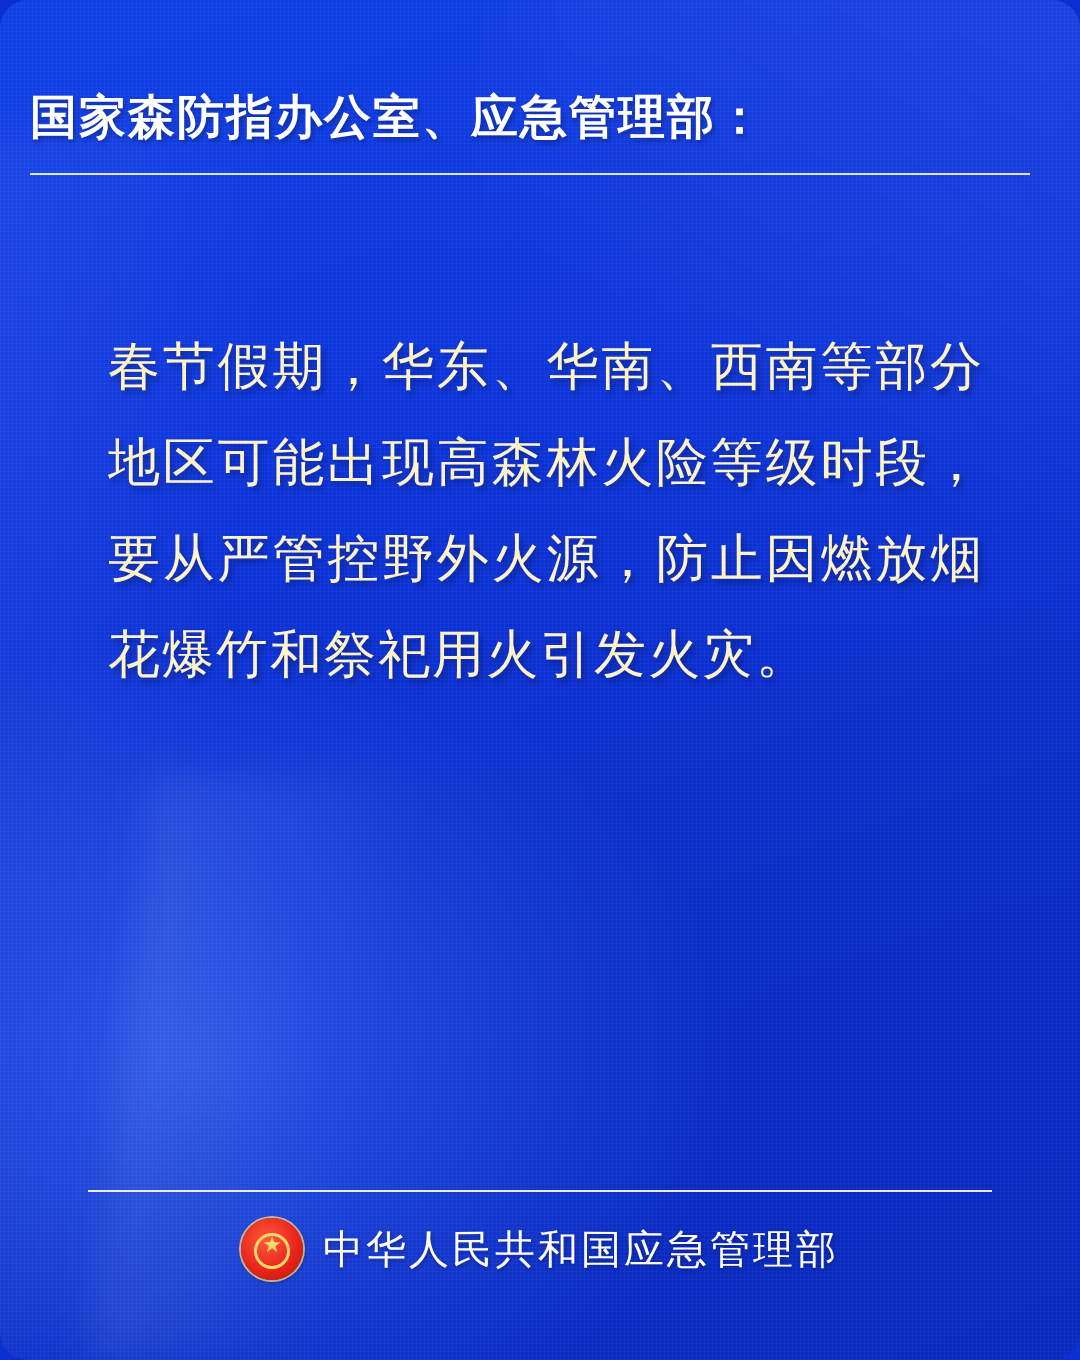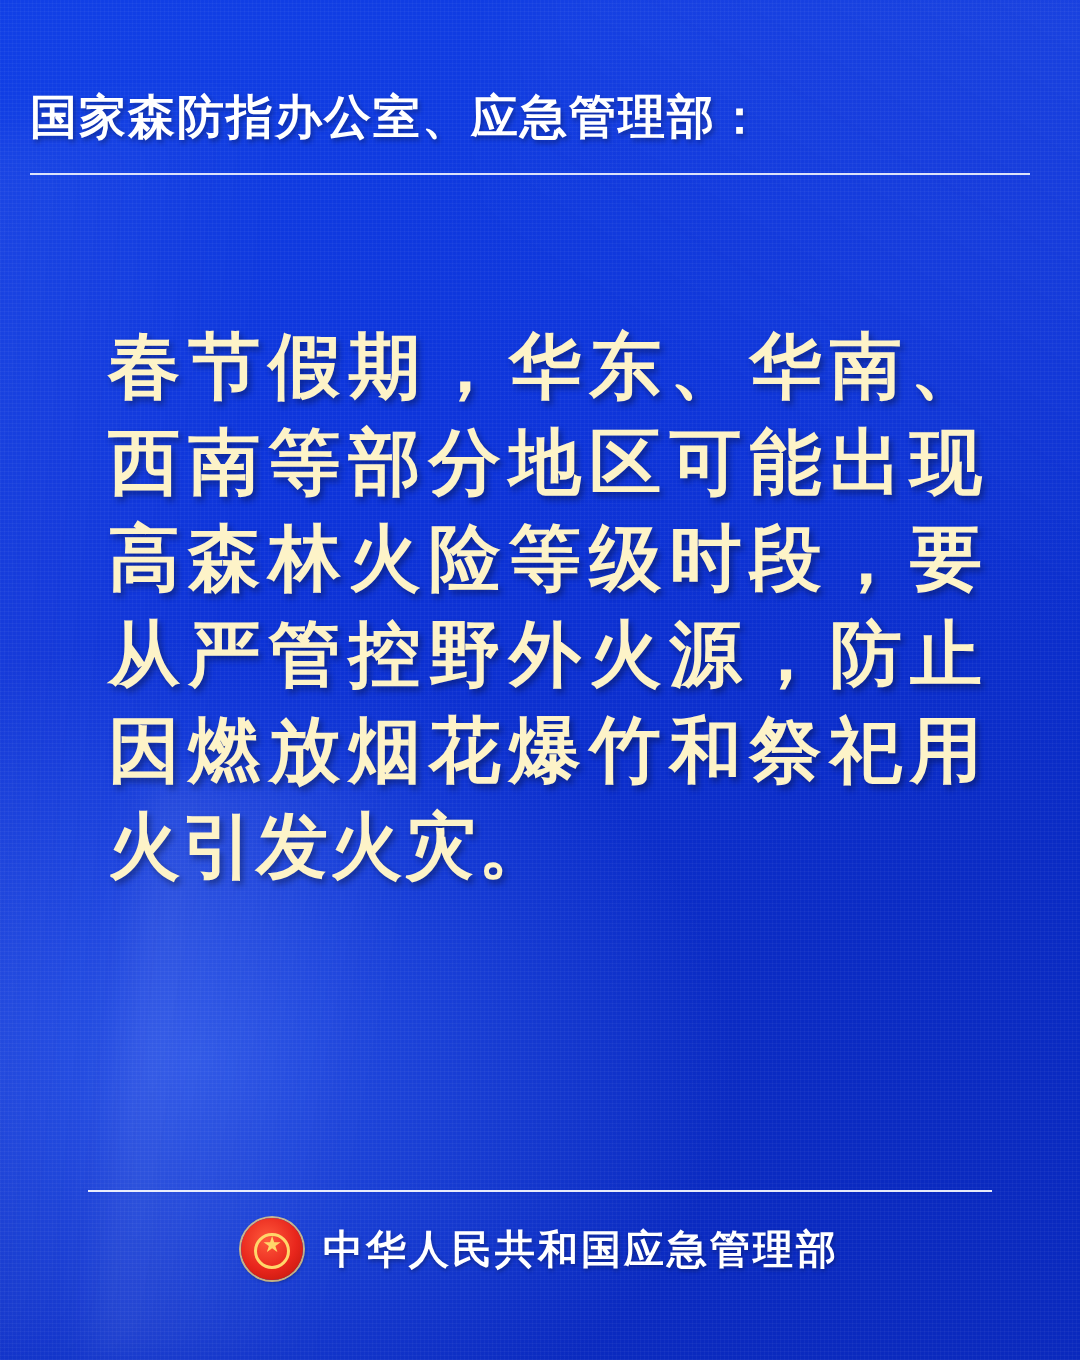--- a/index.html
+++ b/index.html
@@ -10,20 +10,21 @@
   .poster {
     position: relative;
     width: 1080px;
     height: 1360px;
     overflow: hidden;
     background:
       radial-gradient(ellipse 900px 700px at 18% 78%, rgba(60,110,255,0.55) 0%, rgba(60,110,255,0) 60%),
       radial-gradient(ellipse 800px 600px at 85% 20%, rgba(20,60,220,0.45) 0%, rgba(20,60,220,0) 65%),
       linear-gradient(160deg, #1140e6 0%, #0d34da 35%, #0a2bc4 70%, #0a29bd 100%);
     font-family: "Liberation Sans", "DejaVu Sans", sans-serif;
+    border-radius: 28px;
   }
   
   .texture {
     position: absolute;
     inset: 0;
     background-image:
       repeating-linear-gradient(0deg, rgba(255,255,255,0.035) 0px, rgba(255,255,255,0.035) 1px, rgba(0,0,0,0) 1px, rgba(0,0,0,0) 4px),
       repeating-linear-gradient(90deg, rgba(255,255,255,0.03) 0px, rgba(255,255,255,0.03) 1px, rgba(0,0,0,0) 1px, rgba(0,0,0,0) 4px);
     pointer-events: none;
   }
@@ -80,22 +81,22 @@
     height: 2px;
     background: rgba(255,255,255,0.85);
   }
 
   .body-text {
     position: absolute;
     left: 108px;
     top: 318px;
     width: 876px;
     color: #fdf3c8;
-    font-size: 72px;
-    font-weight: bold;
+    font-size: 52px;
+    font-weight: normal;
     line-height: 96px;
     letter-spacing: 2px;
     text-align: justify;
     text-shadow: 3px 4px 6px rgba(0,0,0,0.33);
   }
 
   .rule-bottom {
     position: absolute;
     left: 88px;
     top: 1190px;
@@ -144,21 +145,21 @@
     line-height: 22px;
   }
   .footer-names {
     display: flex;
     flex-direction: column;
     gap: 4px;
   }
   .footer-cn {
     color: #ffffff;
     font-size: 40px;
-    font-weight: bold;
+    font-weight: normal;
     letter-spacing: 3px;
     text-shadow: 1px 2px 4px rgba(0,0,0,0.3);
   }
   .footer-en {
     color: #e6ecff;
     font-size: 15px;
     letter-spacing: 1.1px;
     font-family: "Liberation Serif", "DejaVu Serif", serif;
   }
 </style>

